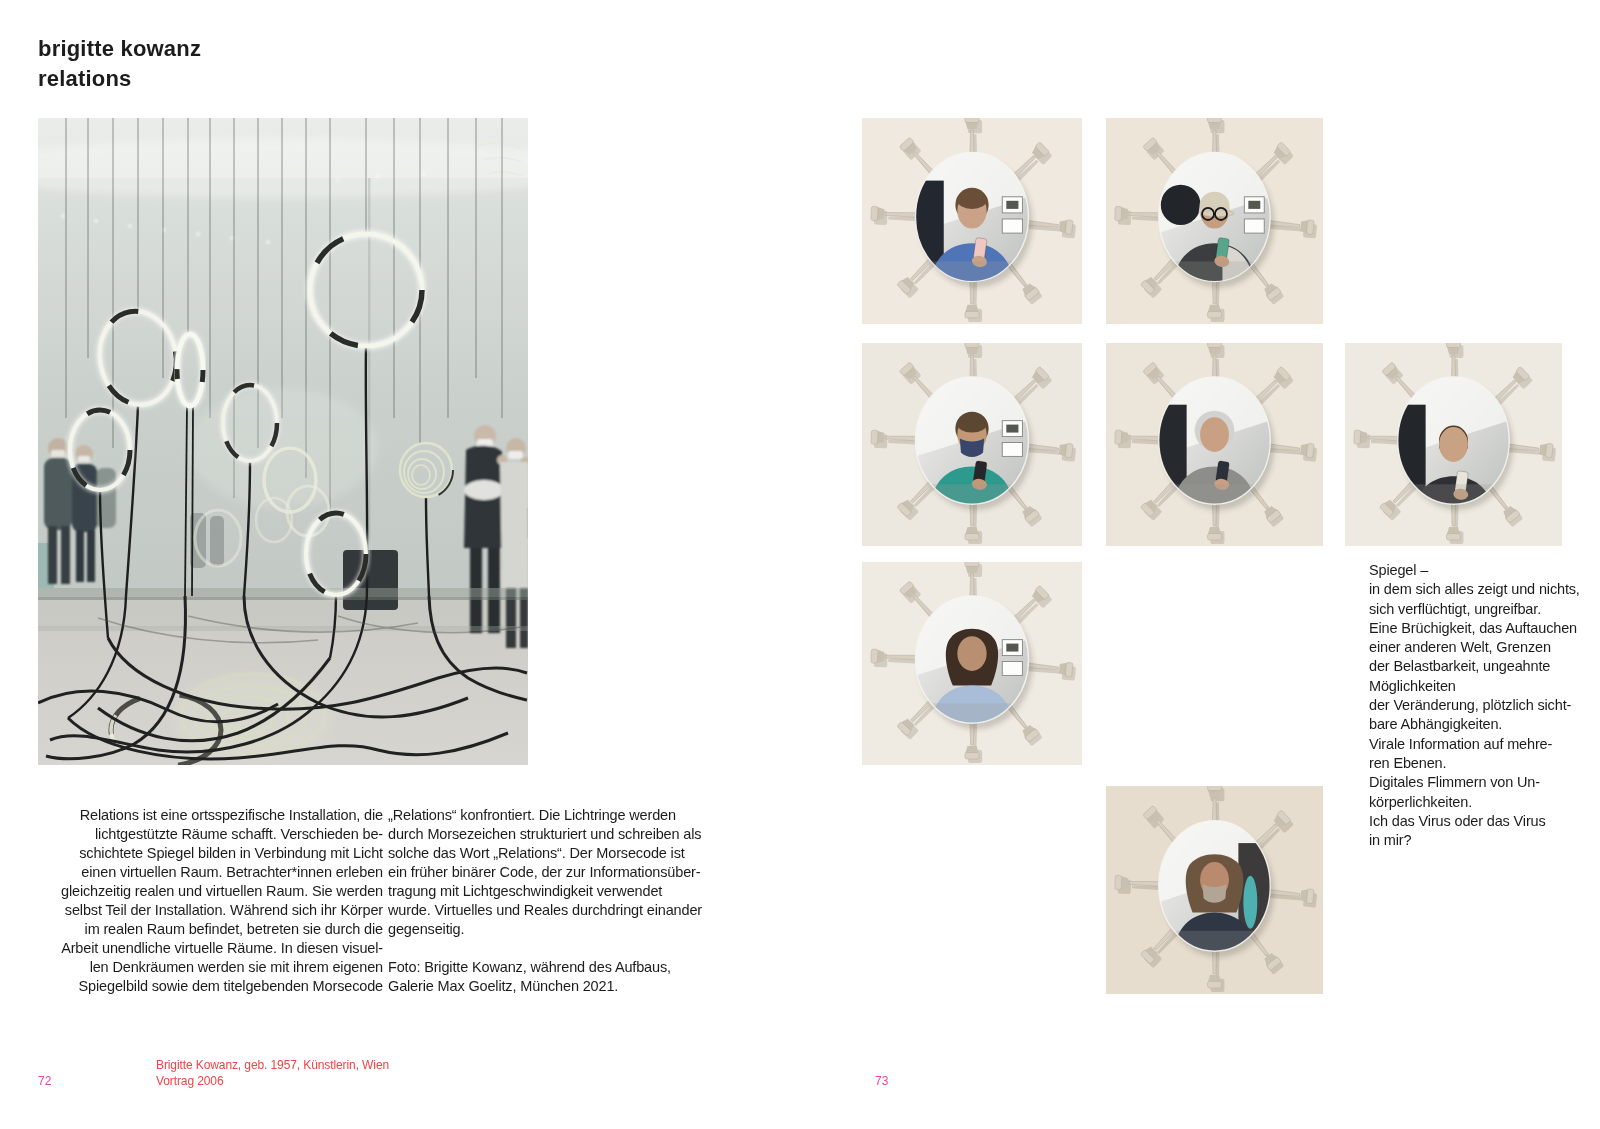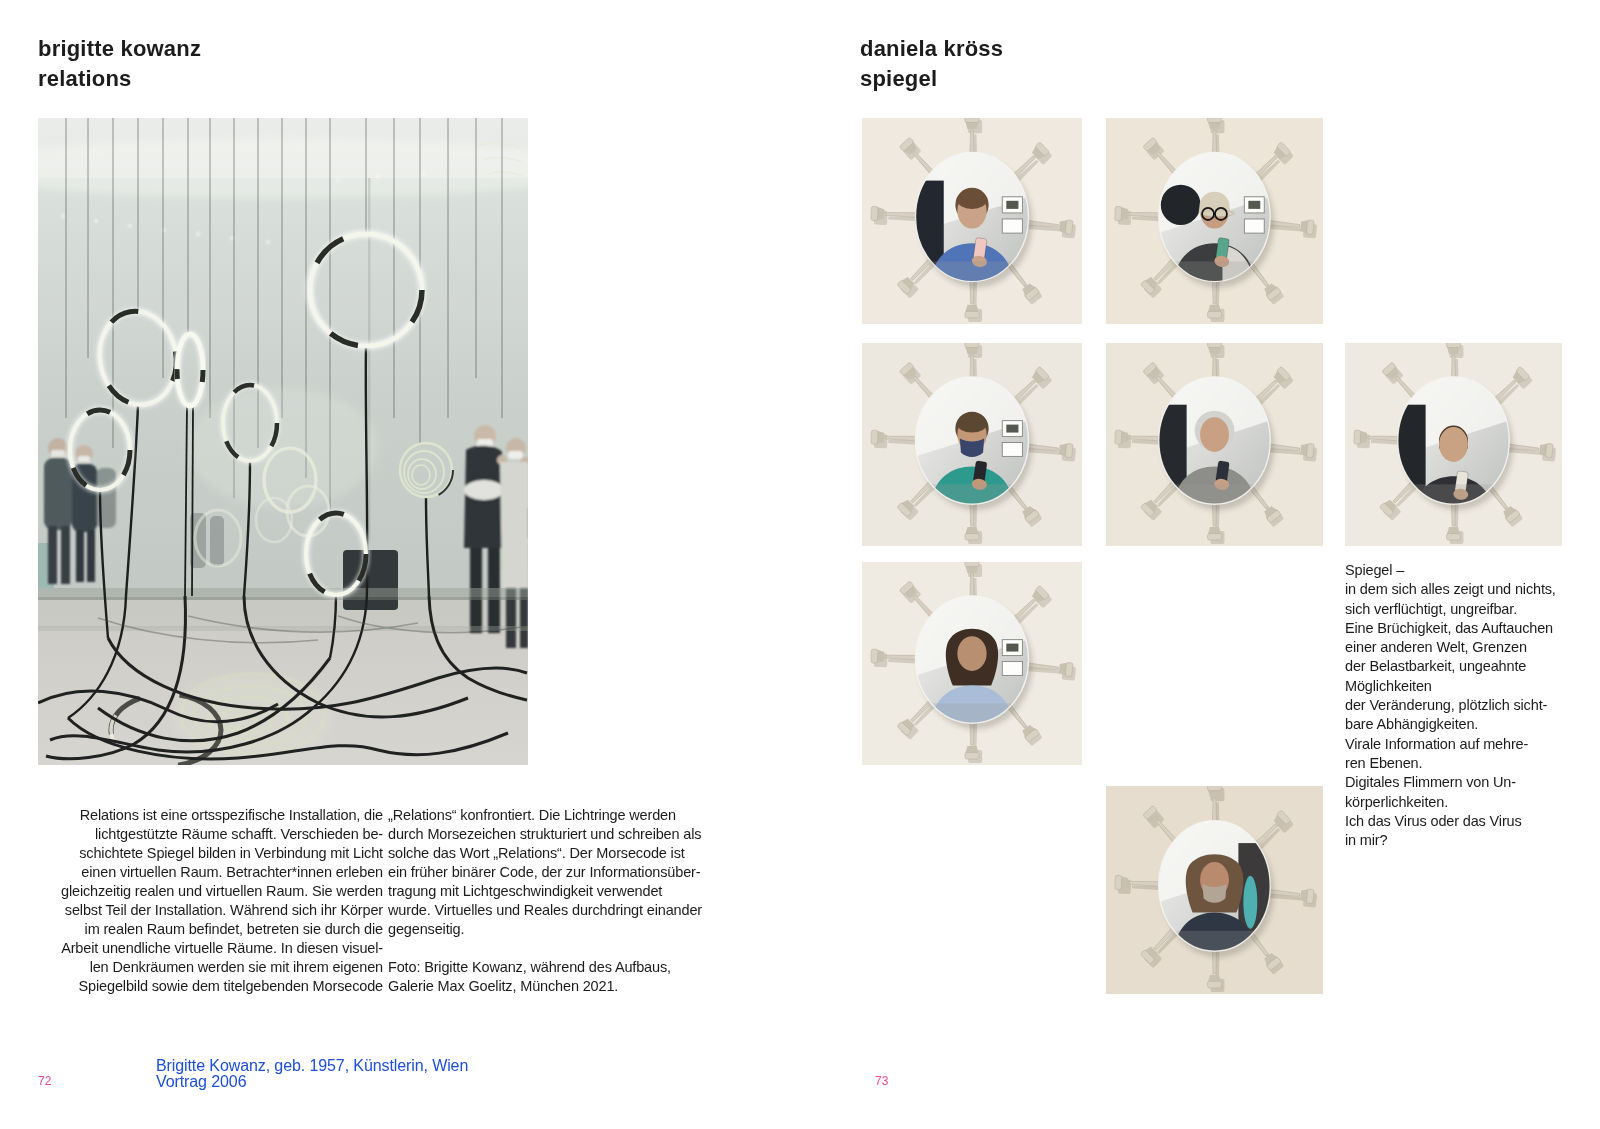--- a/index.html
+++ b/index.html
@@ -1,22 +1,22 @@
 <!DOCTYPE html>
 <html><head>
 <meta charset="utf-8">
 <style>
   html,body{margin:0;padding:0;background:#ffffff;}
   #canvas{position:relative;width:1600px;height:1129px;background:#ffffff;overflow:hidden;
           font-family:"Liberation Sans","DejaVu Sans",sans-serif;color:#1c1c1c;}
   .abs{position:absolute;}
   .title{font-size:22px;font-weight:700;line-height:30px;letter-spacing:.2px;white-space:nowrap;}
   .body-col{font-size:14.5px;line-height:19px;letter-spacing:-0.15px;white-space:nowrap;}
-  .poem{font-size:14.5px;line-height:19.3px;letter-spacing:-0.15px;white-space:nowrap;}
-  .credit{font-size:16px;line-height:15.5px;letter-spacing:-0.1px;white-space:nowrap;color:#1d4ed8;}
+  .poem{font-size:14.5px;line-height:19.3px;letter-spacing:-0.15px;white-space:nowrap;margin-left:24px;}
+  .credit{font-size:12px;line-height:15.5px;letter-spacing:-0.1px;white-space:nowrap;color:#ef4444;}
   .pagenum{font-size:12px;color:#ec4899;}
   figure{margin:0;padding:0;}
   figure svg{display:block;width:100%;height:100%;}
   .photo{background:#ece7de;}
   .ln{min-height:1em;}
 </style>
 </head>
 <body>
 
 <div id="canvas">
@@ -247,24 +247,20 @@
       <div class="ln">Foto: Brigitte Kowanz, während des Aufbaus,</div>
       <div class="ln">Galerie Max Goelitz, München 2021.</div>
     </div>
 
   <div class="abs pagenum" style="left:38px;top:1074px;">72</div>
   <div class="abs credit" style="left:156px;top:1058px;">
       <div class="ln">Brigitte Kowanz, geb. 1957, Künstlerin, Wien</div>
       <div class="ln">Vortrag 2006</div>
     </div>
 
-  <div class="abs title" style="left:860px;top:34px;">
-    <div>daniela kröss</div>
-    <div>spiegel</div>
-  </div>
 
   <figure class="abs photo" style="left:862px;top:118px;width:220px;height:206px;" title="Selfie in virus-shaped mirror: woman with tied-back brown hair, blue jacket, pink phone, dark doorway at left">
       <svg viewBox="0 0 218 204" preserveAspectRatio="none">
     <defs>
       <linearGradient id="mg0" x1="0" y1="0" x2="1" y2="1">
         <stop offset="0" stop-color="#f3f3f1"></stop>
             <stop offset="0.45" stop-color="#dcdddb"></stop>
             <stop offset="1" stop-color="#bfc1bf"></stop>
       </linearGradient>
       <clipPath id="clip0">

